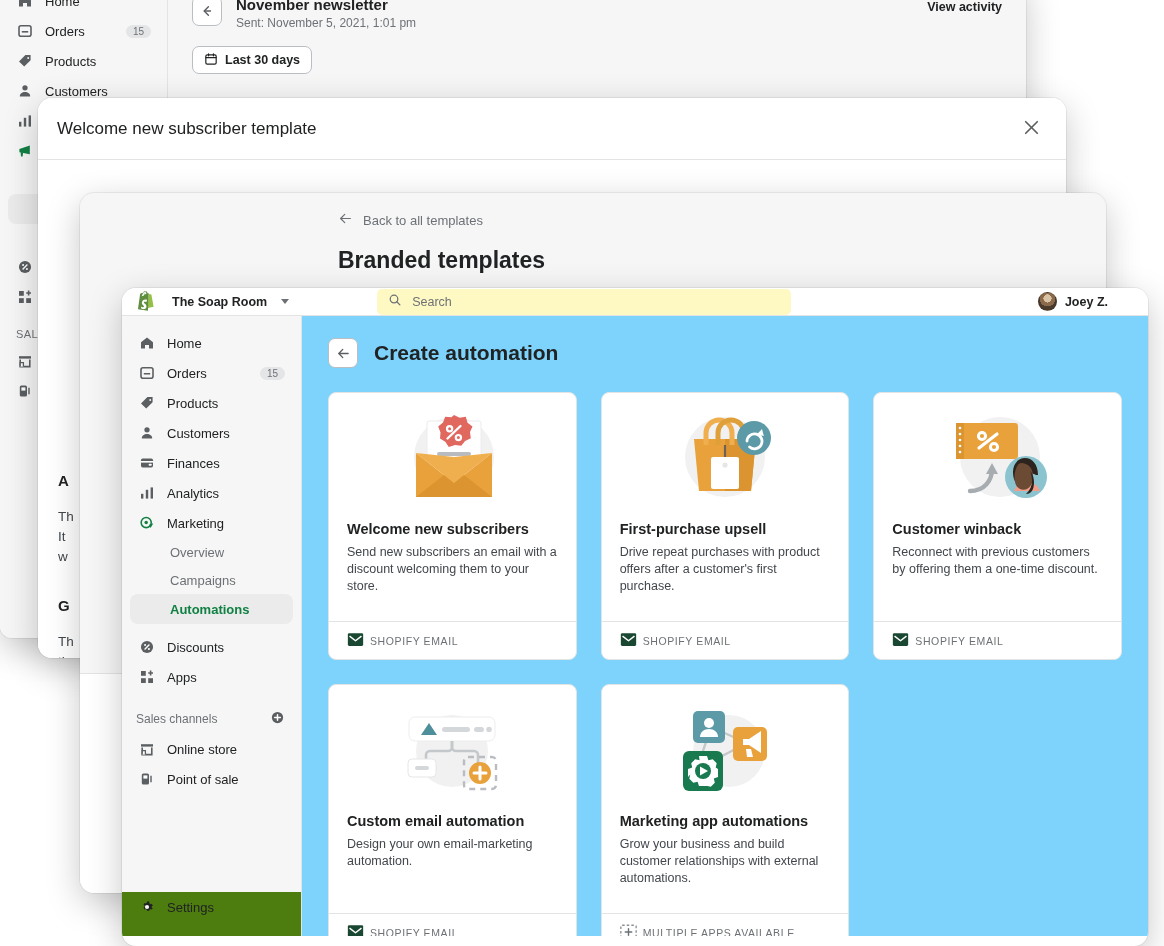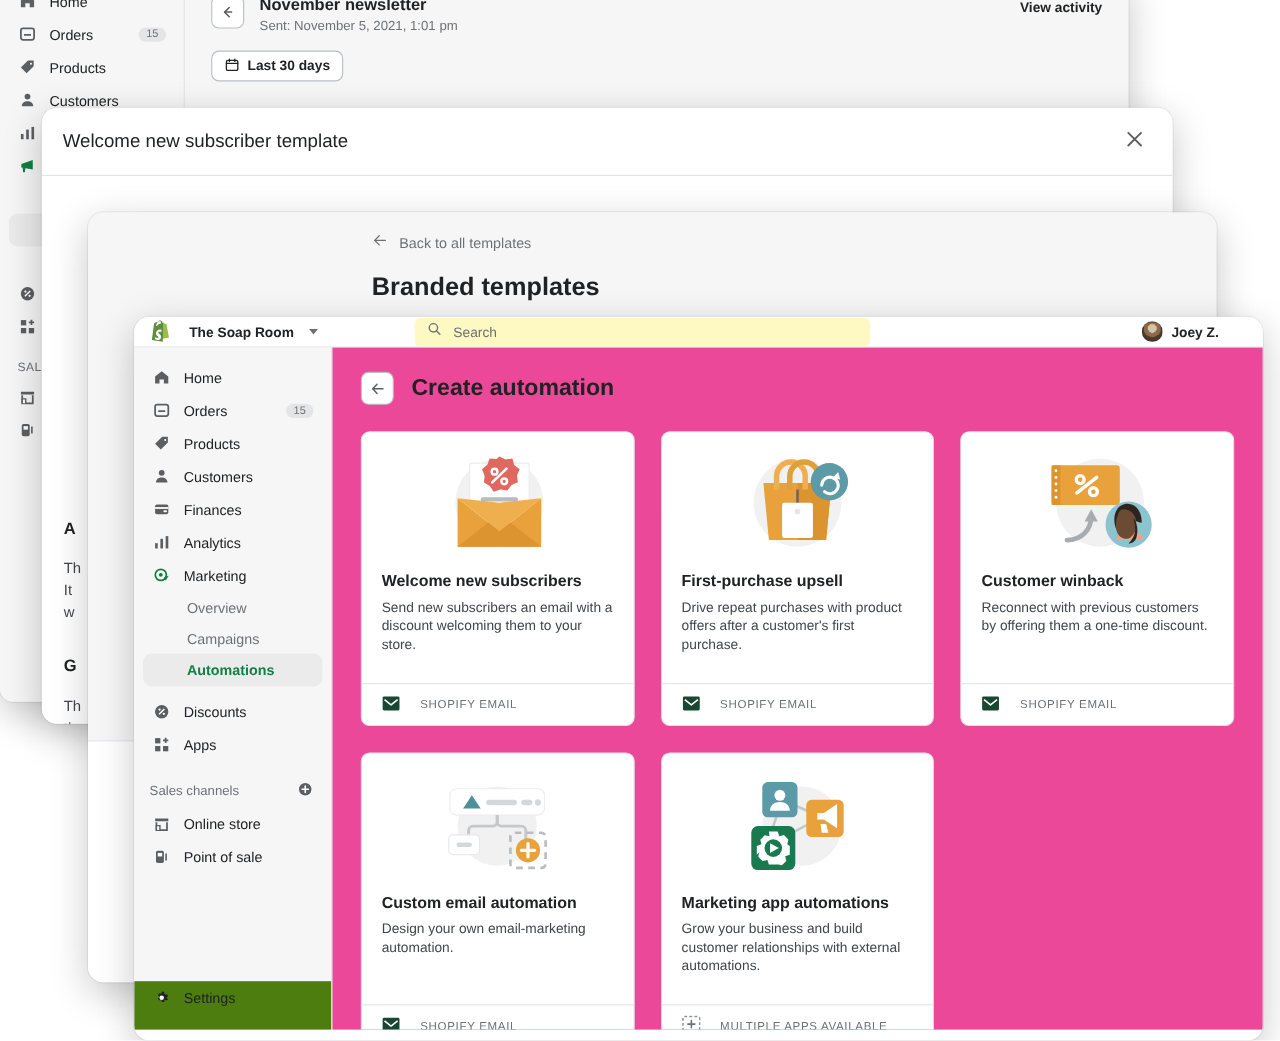--- a/index.html
+++ b/index.html
@@ -107,36 +107,36 @@
   }
   .username { font-size: 12.5px; font-weight: 700; color: #202223; }
 
   .auto-wrap { display: flex; height: calc(100% - 38px); }
   .auto-side { width: 180px; background: #f6f6f7; border-right: 1px solid #e1e3e5; position: relative; padding-top: 12px; }
   .side-bottom { position: absolute; left: 0; bottom: 0; width: 100%; padding: 0 0 14px 0; background: #4d7c0f; }
   .chanhdr { display: flex; align-items: center; padding: 0 16px 0 14px; height: 30px; }
   .chanhdr span { font-size: 12px; color: #6d7175; }
   .plusicon { margin-left: auto; color: #5c5f62; }
 
-  .auto-main { flex: 1; background: #ec4899; padding: 22px 26px 8px 26px; overflow: hidden; }
+  .auto-main { flex: 1; background: #7dd3fc; padding: 22px 26px 8px 26px; overflow: hidden; }
   .auto-head { display: flex; align-items: center; gap: 16px; }
   .auto-title { font-size: 21px; font-weight: 700; color: #202223; }
 
   .grid { display: grid; grid-template-columns: repeat(3, 1fr); gap: 24px; margin-top: 24px; }
   .tcard {
     background: #fff; border: 1px solid #e1e3e5; border-radius: 8px;
     display: flex; flex-direction: column; height: 268px; overflow: hidden;
   }
   .tcard .art { height: 128px; display: flex; align-items: center; justify-content: center; }
   .tcard .body { padding: 0 18px; flex: 1; }
   .tcard h3 { font-size: 14.5px; font-weight: 700; color: #202223; }
   .tcard p { font-size: 12.5px; color: #42474c; line-height: 17px; margin-top: 7px; }
   .tcard .foot {
     height: 38px; border-top: 1px solid #e1e3e5; display: flex; align-items: center;
-    gap: 18px; padding: 0 18px;
+    gap: 6px; padding: 0 18px;
   }
   .tcard .foot span { font-size: 10.5px; letter-spacing: .6px; color: #6d7175; }
 </style>
 </head>
 <body>
 
 <div class="stage">
 
   <div class="window" id="win-campaign">
     <div class="c-side">

